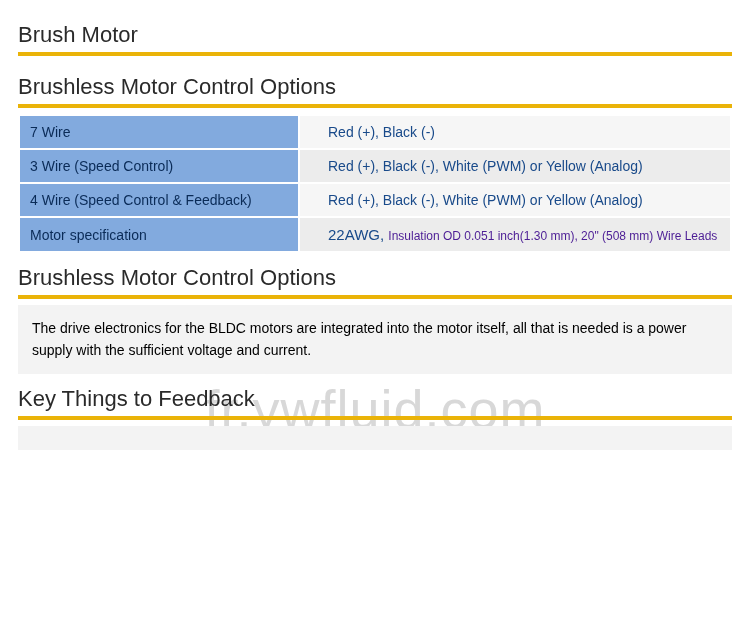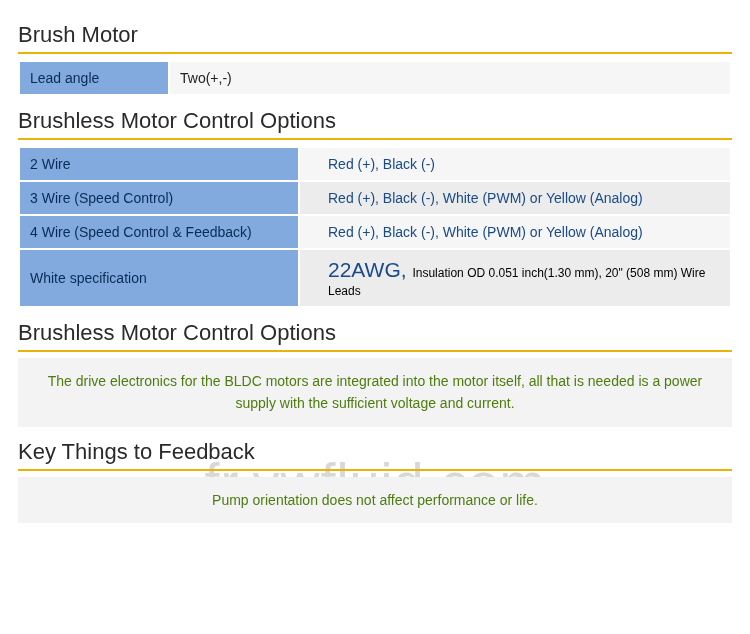--- a/index.html
+++ b/index.html
@@ -10,21 +10,21 @@
       padding: 10px 18px;
       color: #333;
       position: relative;
     }
     .section-title {
       font-size: 22px;
       font-weight: 300;
       color: #2a2a2a;
       margin-top: 12px;
       margin-bottom: 6px;
-      border-bottom: 2px solid #eab308;
+      border-bottom: 4px solid #eab308;
       padding-bottom: 4px;
     }
     table {
       width: 100%;
       border-collapse: collapse;
       font-size: 14px;
     }
     table td {
       padding: 8px 10px;
       border: 2px solid #fff;
@@ -45,31 +45,30 @@
       background: #82aade;
       color: #0a2b57;
       width: 280px;
     }
     .tbl2 td.value {
       color: #194a8a;
       padding-left: 28px;
     }
     .tbl2 tr:nth-child(odd) td.value { background: #f6f6f6; }
     .tbl2 tr:nth-child(even) td.value { background: #ececec; }
-    .wire-spec-main { font-size: 21px; }
-    .wire-spec-sub { font-size: 12px; color: #000000; }
+    .wire-spec-main { font-size: 15px; }
+    .wire-spec-sub { font-size: 12px; color: #4c1d95; }
 
     .info-box {
       background: #f3f3f3;
       padding: 12px 14px;
       margin-top: 6px;
       font-size: 14px;
       line-height: 1.6;
-      color: #4d7c0f;
-      text-align: center;
+      color: #000000;
     }
     .watermark {
       position: absolute;
       bottom: 20px;
       left: 50%;
       transform: translateX(-50%);
       font-size: 54px;
       font-weight: 400;
       color: #d8d8d8;
       letter-spacing: 1px;
@@ -82,54 +81,49 @@
 </head>
 <body>
 
 <div class="watermark">fr.ywfluid.com</div>
 
 <div class="content">
 
   <div class="section-title">Brush Motor</div>
   <table class="tbl1">
     <tbody>
-        <tr>
-      <td class="label">Lead angle</td>
-      <td class="value">Two(+,-)</td>
-    </tr>
   </tbody>
     </table>
 
   <div class="section-title">Brushless Motor Control Options</div>
   <table class="tbl2">
     <tbody>
         <tr>
-      <td class="label">2 Wire</td>
+      <td class="label">7 Wire</td>
       <td class="value">Red (+), Black (-)</td>
     </tr>
     <tr>
       <td class="label">3 Wire (Speed Control)</td>
       <td class="value">Red (+), Black (-), White (PWM) or Yellow (Analog)</td>
     </tr>
     <tr>
       <td class="label">4 Wire (Speed Control &amp; Feedback)</td>
       <td class="value">Red (+), Black (-), White (PWM) or Yellow (Analog)</td>
     </tr>
     <tr>
-      <td class="label">White specification</td>
+      <td class="label">Motor specification</td>
       <td class="value">
         <span class="wire-spec-main">22AWG, </span><span class="wire-spec-sub">Insulation OD 0.051 inch(1.30 mm), 20" (508 mm) Wire Leads</span>
       </td>
     </tr>
   </tbody>
     </table>
 
   <div class="section-title">Brushless Motor Control Options</div>
   <div class="info-box">
     <span>The drive electronics for the BLDC motors are integrated into the motor itself, all that is needed is a power supply with the sufficient voltage and current.</span>
   </div>
 
   <div class="section-title">Key Things to Feedback</div>
   <div class="info-box">
-    <div>Pump orientation does not affect performance or life.</div>
   </div>
 
 </div>
 
 </body></html>

